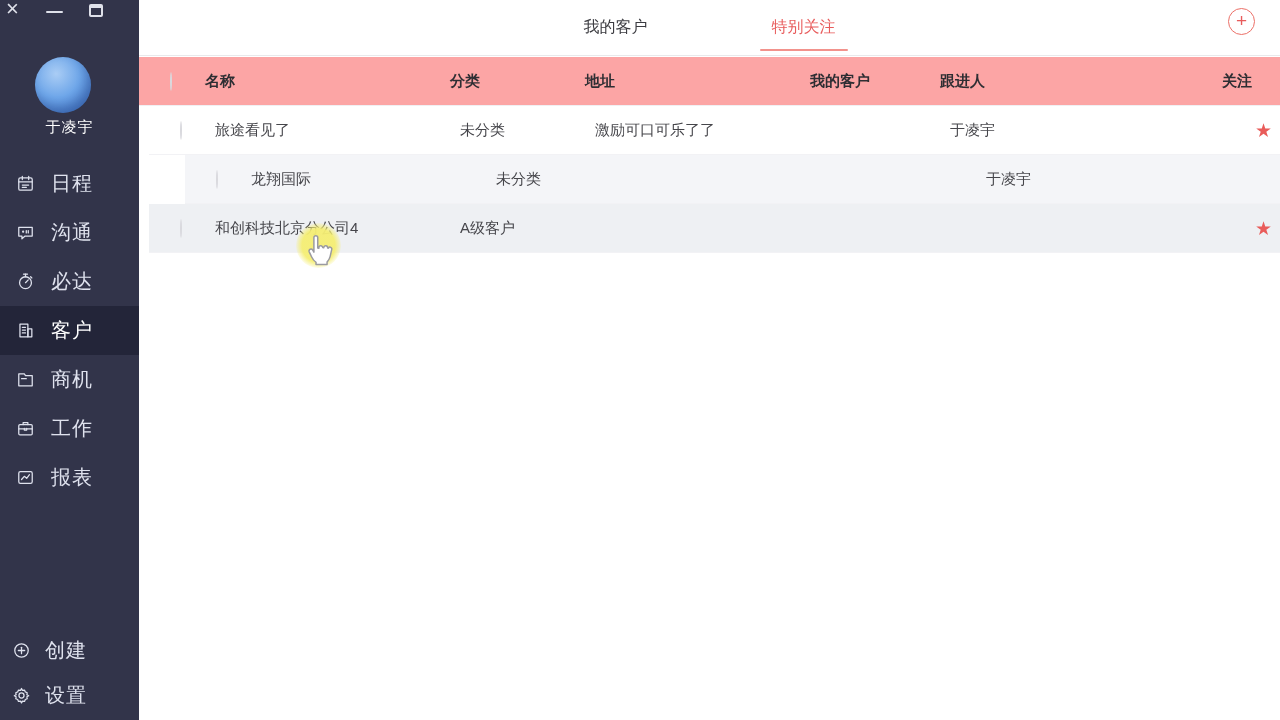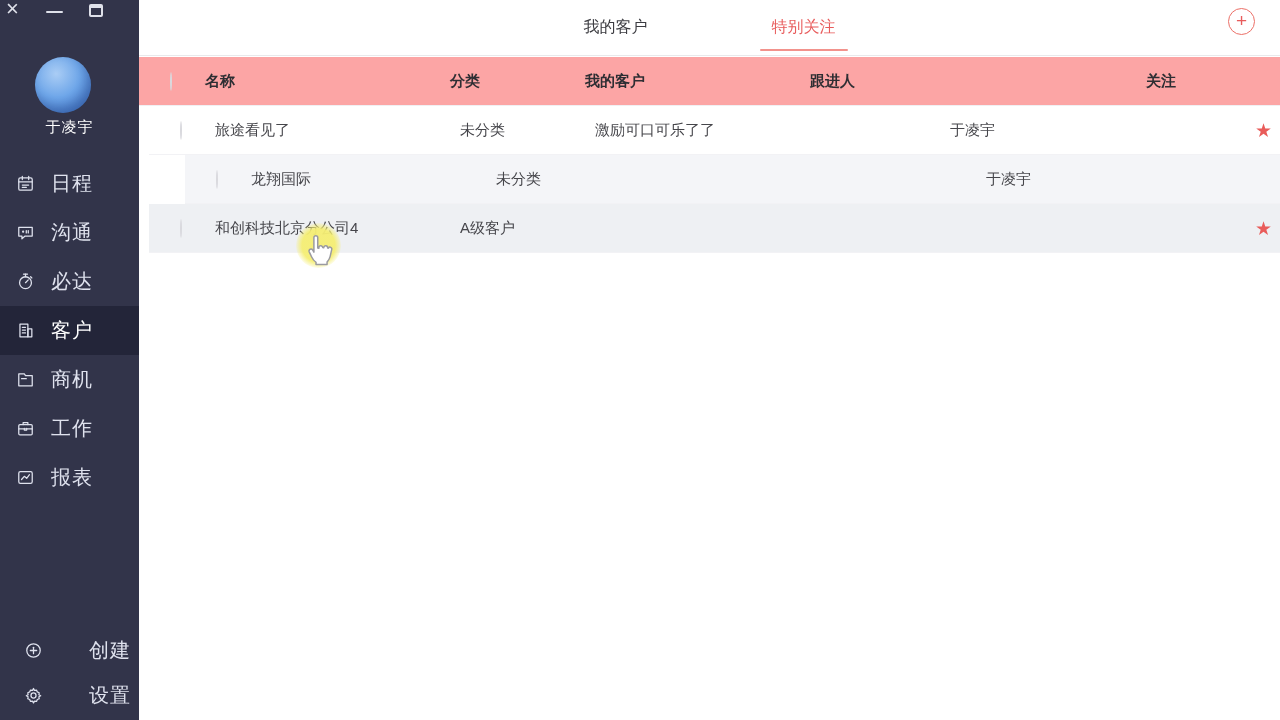--- a/index.html
+++ b/index.html
@@ -43,21 +43,21 @@
   .nav-item {
     height:49px; display:flex; align-items:center; padding-left:16px;
     font-size:20px; color:#dfe2ee; cursor:pointer; letter-spacing:1px;
   }
   .nav-item.active { background:#232539; color:#ffffff; }
   .nav-item .ic { width:19px; height:19px; margin-right:16px; flex:none; display:flex; }
   .nav-item svg { width:19px; height:19px; stroke:#dfe2ee; fill:none;
     stroke-width:1.6; stroke-linecap:round; stroke-linejoin:round; }
 
   .footer-nav { position:absolute; bottom:2px; left:0; width:139px; }
-  .footer-nav .nav-item { height:45px; padding-left:24px;gap:32px; }
+  .footer-nav .nav-item { height:45px; padding-left:12px; }
   .footer-nav .nav-item .ic { margin-right:14px; }
 
   
   .topbar {
     position:absolute; left:139px; top:0; width:1141px; height:56px;
     background:#fff; border-bottom:1px solid #e9e9eb;
     display:flex; align-items:center; justify-content:center; gap:72px;
   }
   .tab { font-size:16px; color:#3b3b40; cursor:pointer; position:relative; padding:4px 2px; }
   .tab.active { color:#e85c5c;margin-left:48px; }
@@ -219,20 +219,21 @@
 <div class="topbar">
   <div class="tab">我的客户</div>
   <div class="tab active">特别关注</div>
 </div>
 <div class="add-btn">+</div>
 
 <div class="table-header grid-row">
   <div><span class="check-circle"></span></div>
   <div>名称</div>
   <div>分类</div>
+  <div>地址</div>
   <div>我的客户</div>
   <div>跟进人</div>
   <div class="head-star">关注</div>
 </div>
 
 <div class="rows">
   <div class="row grid-row">
     <div><span class="check-circle"></span></div>
     <div>旅途看见了</div>
     <div>未分类</div>

